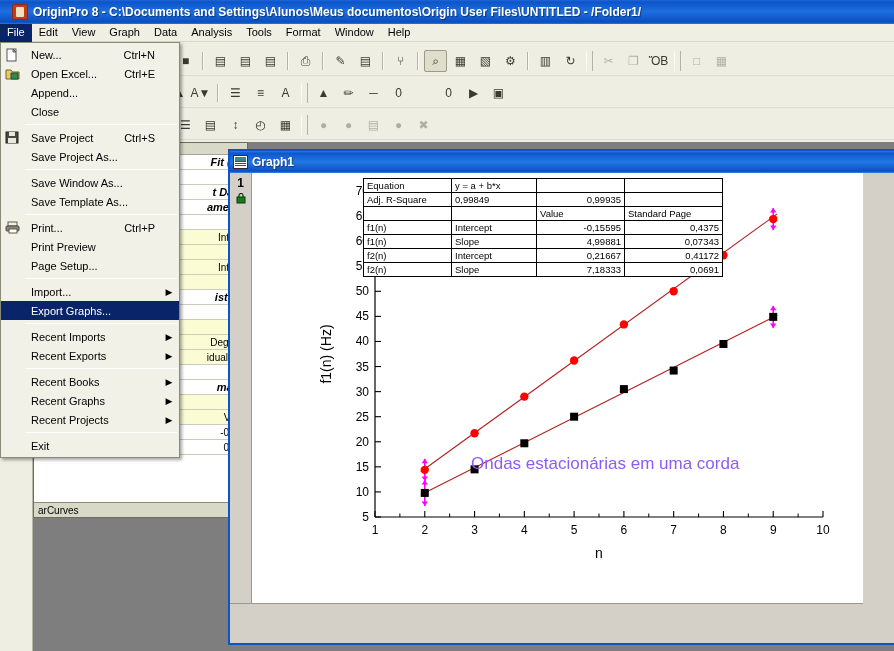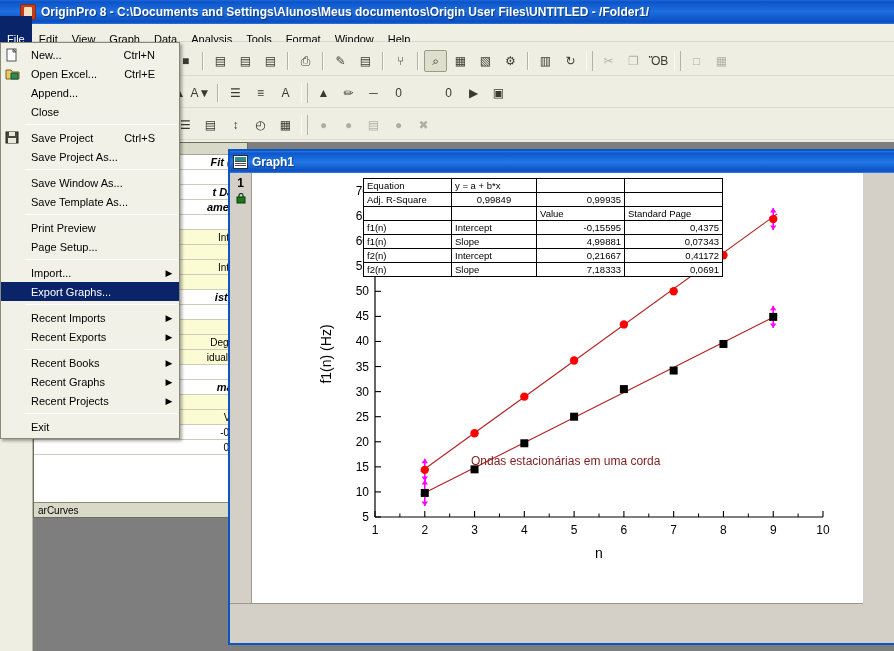--- a/index.html
+++ b/index.html
@@ -11,21 +11,21 @@
     font-family: "Liberation Sans", sans-serif;
     font-size: 11px;
     background: #ffffff;
   }
   #app { position: relative; width: 894px; height: 651px; background: #d6d3c4; }
 
   
   .titlebar {
     position: absolute; left: 0; top: 0; width: 894px; height: 24px;
     background: linear-gradient(to bottom, #1f68d8 0%, #0c54c8 8%, #1e6fe0 48%, #0a4ec0 92%, #2a74dd 100%);
-    display: flex; align-items: center; padding-left: 20px;
+    display: flex; align-items: center; padding-left: 12px;
     color: #ffffff;
   }
   .titlebar .app-icon {
     width: 16px; height: 16px; margin-right: 5px;
     background: #c23b1e; border: 1px solid #8a2a14; border-radius: 2px;
     position: relative; flex: none;
   }
   .titlebar .app-icon::after {
     content: ""; position: absolute; left: 3px; top: 2px; width: 8px; height: 10px;
     background: #f0e2c0; border-radius: 1px;
@@ -35,21 +35,21 @@
     text-shadow: 1px 1px 1px rgba(0,0,0,.45);
   }
 
   
   .menubar {
     position: absolute; left: 0; top: 24px; width: 894px; height: 18px;
     background: #efefe4; display: flex; align-items: center;
     border-bottom: 1px solid #d8d8cc;
   }
   .menubar .mi {
-    padding: 17px 7px 3px 7px; font-size: 11px; color: #000; cursor: default;
+    padding: 2px 7px 3px 7px; font-size: 11px; color: #000; cursor: default;
     line-height: 13px;
   }
   .menubar .mi.open { background: #0a246a; color: #ffffff; }
 
   
   .toolbar-area {
     position: absolute; left: 0; top: 42px; width: 894px; height: 100px;
     background: #eeeee2;
   }
   .tbrow { position: absolute; left: 0; width: 894px; height: 30px;
@@ -143,21 +143,21 @@
     font-family: "Liberation Sans", sans-serif;
   }
   .stats td { border: 1px solid #000000; padding: 1px 3px; height: 13px;
               white-space: nowrap; line-height: 11px; }
   .stats td.c1 { width: 88px; }
   .stats td.c2 { width: 85px; }
   .stats td.c3 { width: 88px; text-align: right; }
   .stats td.c4 { width: 98px; text-align: right; }
   .stats td.lft { text-align: left; }
 
-  .annot { position: absolute; font-size: 12px; color: #7f1d1d; white-space: nowrap; }
+  .annot { position: absolute; font-size: 17px; color: #8b5cf6; white-space: nowrap; }
 
   
   .filemenu {
     position: absolute; left: 0px; top: 42px; width: 180px;
     background: #f1f1e8; border: 1px solid #8a8a78;
     box-shadow: 2px 2px 3px rgba(0,0,0,.35);
     padding: 2px 0; z-index: 50;
   }
   .fm-item { display: flex; align-items: center; height: 19px; padding: 0 4px 0 0;
              font-size: 11px; color: #000; white-space: nowrap; gap: 8px; }
@@ -593,21 +593,21 @@
             <table class="stats">
               <tbody id="statsbody">
                   <tr>
                     <td class="c1">Equation</td>
                     <td class="c2 lft" style="">y = a + b*x</td>
                     <td class="c3 lft"></td>
                     <td class="c4 lft"></td>
                   </tr>
                   <tr>
                     <td class="c1">Adj. R-Square</td>
-                    <td class="c2" style="text-align:center;">0,99849</td>
+                    <td class="c2" style="text-align:left;">0,99849</td>
                     <td class="c3">0,99935</td>
                     <td class="c4"></td>
                   </tr>
                   <tr>
                     <td class="c1"></td>
                     <td class="c2 lft" style=""></td>
                     <td class="c3 lft">Value</td>
                     <td class="c4 lft">Standard Page</td>
                   </tr>
                   <tr>
@@ -705,20 +705,32 @@
           <span class="fm-lbl">Save Window As...</span>
           <span class="fm-arrow"></span>
         </div>
         <div class="fm-item">
           <span class="fm-ico"></span>
           <span class="fm-lbl">Save Template As...</span>
           <span class="fm-arrow"></span>
         </div>
         <div class="fm-sep"></div>
         <div class="fm-item">
+          <span class="fm-ico">
+            <svg width="15" height="13">
+              <rect x="3" y="1" width="9" height="4" fill="#efefe2" stroke="#5a5a48"></rect>
+              <rect x="1" y="5" width="13" height="5" rx="1" fill="#8a8a72" stroke="#4a4a3a"></rect>
+              <rect x="4" y="8" width="8" height="4" fill="#fff" stroke="#5a5a48"></rect>
+            </svg>
+          </span>
+          <span class="fm-lbl">Print...</span>
+          <span class="fm-acc">Ctrl+P</span>
+          <span class="fm-arrow"></span>
+        </div>
+        <div class="fm-item">
           <span class="fm-ico"></span>
           <span class="fm-lbl">Print Preview</span>
           <span class="fm-arrow"></span>
         </div>
         <div class="fm-item">
           <span class="fm-ico"></span>
           <span class="fm-lbl">Page Setup...</span>
           <span class="fm-arrow"></span>
         </div>
         <div class="fm-sep"></div>

